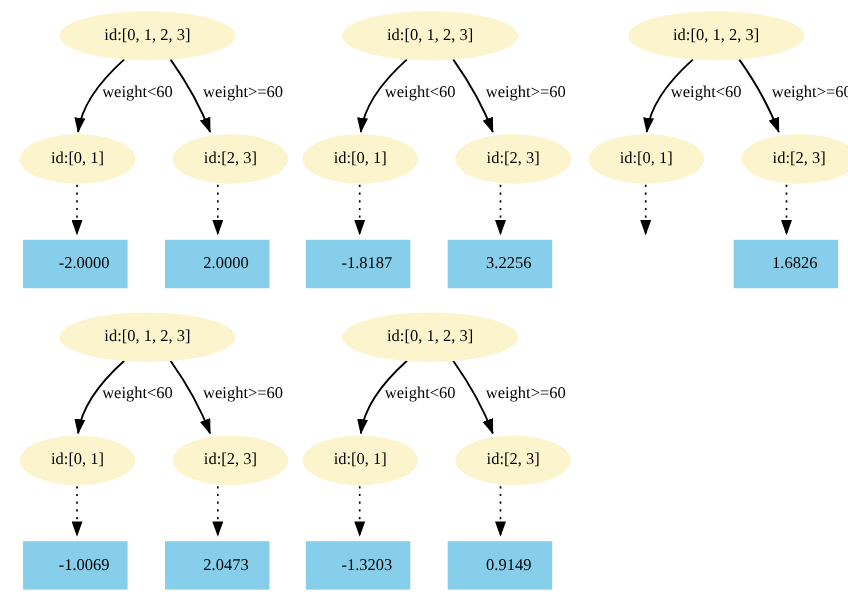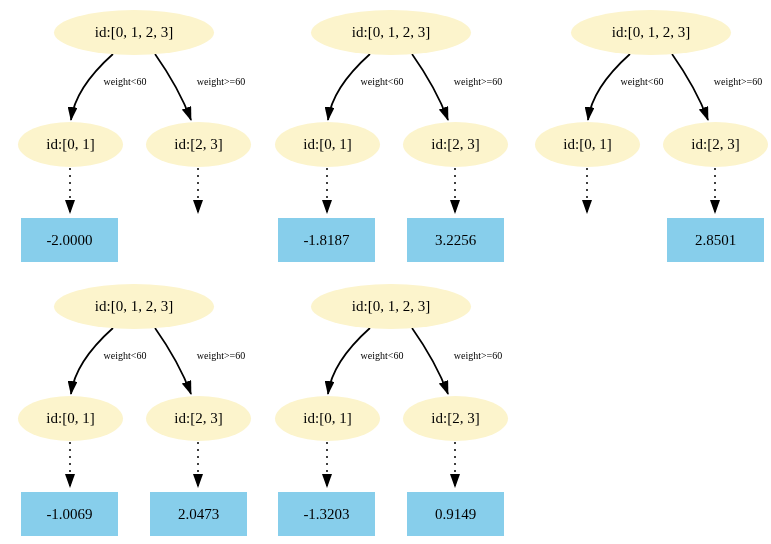--- a/index.html
+++ b/index.html
@@ -20,34 +20,34 @@
   .node {
     position: absolute;
     border-radius: 50%;
     background: var(--node-fill, #fcf4cc);
     display: flex; align-items: center; justify-content: center;
     font-size: 15px; white-space: nowrap;
   }
   .root  { left: 41px;  top: 10px;  width: 160px; height: 45px; }
   .child { top: 122px;  width: 105px; height: 45px; }
   .cl { left: 5px; }
-  .cr { left: 133px; }
+  .cr { left: 144px; }
   .elabel {
     position: absolute; top: 76px;
     transform: translateX(-50%);
-    font-size: 10px; white-space: nowrap;
+    font-size: 15px; white-space: nowrap;
   }
   .el { left: 112px; }
   .er { left: 208px; }
   .leaf {
     position: absolute; top: 218px;
-    width: 97px; height: 44px;
+    width: 79px; height: 44px;
     background: var(--leaf-fill, #87ceeb);
     display: flex; align-items: center; justify-content: center;
-    font-size: 15px; white-space: nowrap;
+    font-size: 15px; white-space: nowrap; padding-left: 16px;
   }
   .ll { left: 8px; }
   .lr { left: 137px; }
   .t1 { left: 0;     top: 0; }
   .t2 { left: 257px; top: 0; }
   .t3 { left: 517px; top: 0; }
   .t4 { left: 0;     top: 274px; }
   .t5 { left: 257px; top: 274px; }
   .defs-svg { position: absolute; width: 0; height: 0; }
 </style>
@@ -70,20 +70,21 @@
       <path class="solid" d="M142,54 Q166,88 178,120" marker-end="url(#arrow)"></path>
       <path class="dotted" d="M57,168 L57,213" marker-end="url(#arrow)"></path>
       <path class="dotted" d="M185,168 L185,213" marker-end="url(#arrow)"></path>
     </svg>
     <div class="node root">id:[0, 1, 2, 3]</div>
     <div class="elabel el">weight&lt;60</div>
     <div class="elabel er">weight&gt;=60</div>
     <div class="node child cl">id:[0, 1]</div>
     <div class="node child cr">id:[2, 3]</div>
     <div class="leaf ll">-2.0000</div>
+    <div class="leaf lr">2.0000</div>
   </div>
 
   <div class="tree t2">
     <svg class="edges" viewBox="0 0 248 262">
       <path class="solid" d="M100,54 Q62,88 58,120" marker-end="url(#arrow)"></path>
       <path class="solid" d="M142,54 Q166,88 178,120" marker-end="url(#arrow)"></path>
       <path class="dotted" d="M57,168 L57,213" marker-end="url(#arrow)"></path>
       <path class="dotted" d="M185,168 L185,213" marker-end="url(#arrow)"></path>
     </svg>
     <div class="node root">id:[0, 1, 2, 3]</div>
@@ -100,21 +101,21 @@
       <path class="solid" d="M100,54 Q62,88 58,120" marker-end="url(#arrow)"></path>
       <path class="solid" d="M142,54 Q166,88 178,120" marker-end="url(#arrow)"></path>
       <path class="dotted" d="M57,168 L57,213" marker-end="url(#arrow)"></path>
       <path class="dotted" d="M185,168 L185,213" marker-end="url(#arrow)"></path>
     </svg>
     <div class="node root">id:[0, 1, 2, 3]</div>
     <div class="elabel el">weight&lt;60</div>
     <div class="elabel er">weight&gt;=60</div>
     <div class="node child cl">id:[0, 1]</div>
     <div class="node child cr">id:[2, 3]</div>
-    <div class="leaf lr">2.8501</div>
+    <div class="leaf lr">1.6826</div>
   </div>
 
   <div class="tree t4">
     <svg class="edges" viewBox="0 0 248 262">
       <path class="solid" d="M100,54 Q62,88 58,120" marker-end="url(#arrow)"></path>
       <path class="solid" d="M142,54 Q166,88 178,120" marker-end="url(#arrow)"></path>
       <path class="dotted" d="M57,168 L57,213" marker-end="url(#arrow)"></path>
       <path class="dotted" d="M185,168 L185,213" marker-end="url(#arrow)"></path>
     </svg>
     <div class="node root">id:[0, 1, 2, 3]</div>

